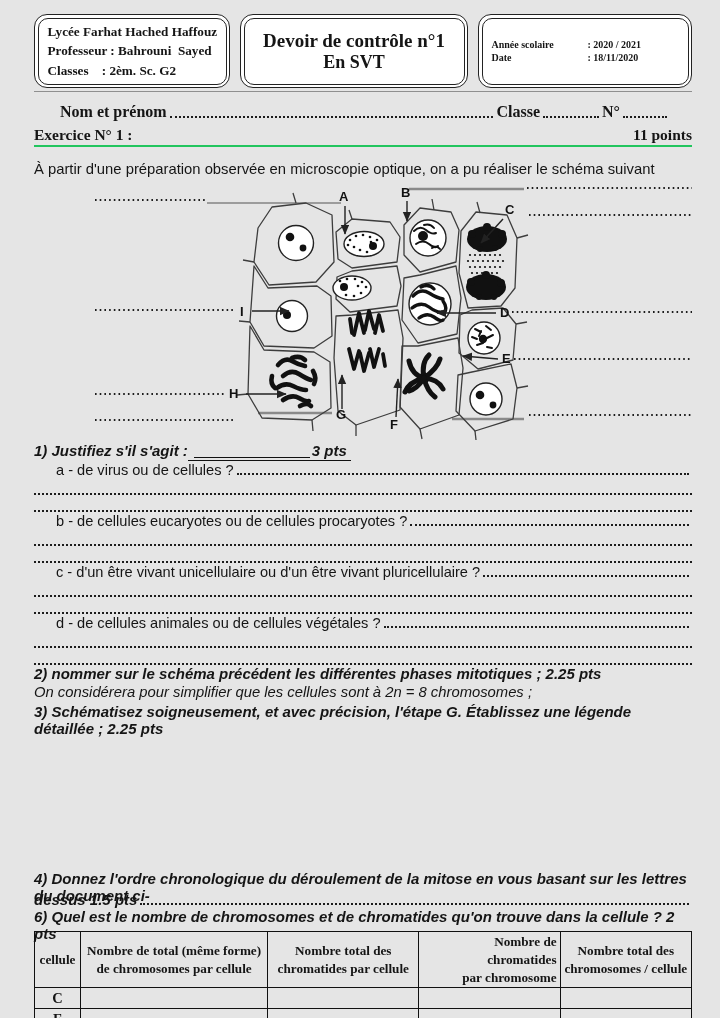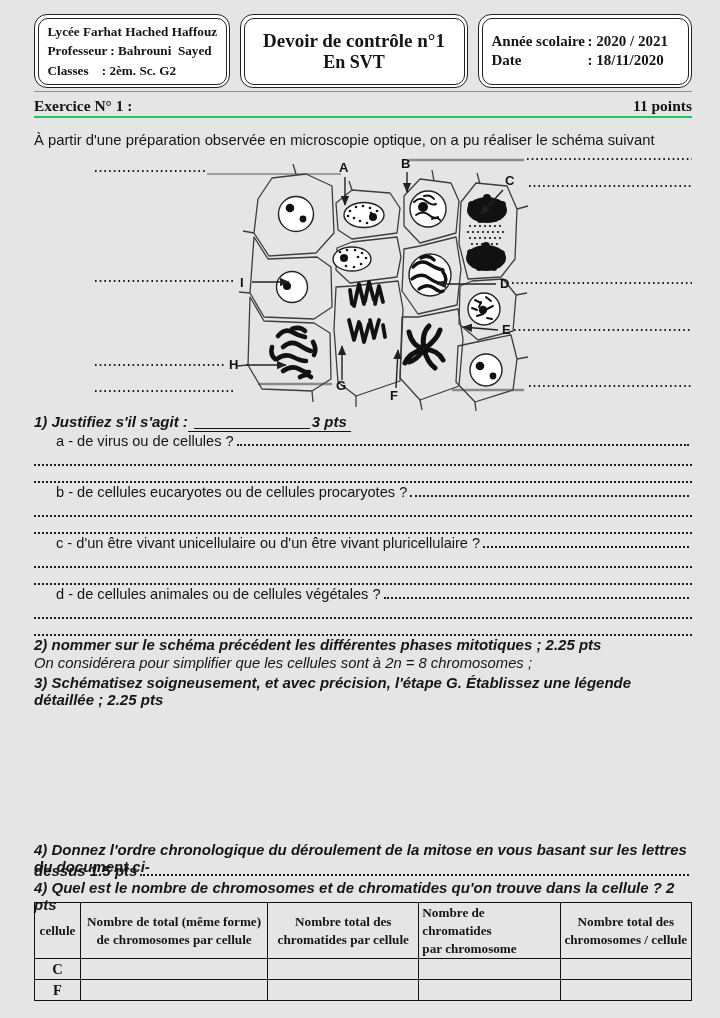--- a/index.html
+++ b/index.html
@@ -15,21 +15,21 @@
              display:flex; flex-direction:column; justify-content:center; }
   .hbox-left { width:196px; }
   .hbox-left .hbox-in div { font-family:"Liberation Serif", serif; font-size:13.2px; font-weight:600;
              white-space:pre; line-height:1.45; }
   .hbox-center { flex:1; }
   .hbox-center .hbox-in { align-items:center; }
   .t1 { font-family:Liberation Serif, serif; font-size:19px; font-weight:700; }
   .t2 { font-family:"Liberation Serif", serif; font-size:18px; font-weight:700; }
   .hbox-right { width:214px; }
   .meta-grid { display:grid; grid-template-columns:96px 1fr; row-gap:2px;
-               font-family:"Liberation Serif", serif; font-size:15px; font-weight:600; }
+               font-family:"Liberation Serif", serif; font-size:10px; font-weight:600; }
   .hdr-rule { border-bottom:1.8px solid #8f8f8f; margin-top:3px; }
   
   .name-row { display:flex; align-items:flex-end; margin:8px 22px 0 26px; height:21px;
               font-family:"Liberation Serif", serif; font-size:16px; font-weight:700; }
   .lead { border-bottom:2px dotted #1c1c1c; margin:0 3px 3px 3px; }
   .grow { flex:1; }
   .w56 { width:56px; } .w44 { width:44px; }
   
   .exo-row { display:flex; justify-content:space-between; align-items:flex-end;
              border-bottom:2px solid #22c55e; margin-top:5px; padding-bottom:1px;
@@ -63,21 +63,21 @@
   .spacer { height:148px; }
   .q4wrap { font-size:15px; font-weight:700; font-style:italic; }
   .q4l1 { height:19px; }
   .q4l2 { display:flex; align-items:flex-end; height:19px; }
   
   table { width:100%; border-collapse:collapse; margin-top:4px;
           font-family:"Liberation Serif", serif; }
   th, td { border:1.6px solid #111; }
   th { font-size:13.2px; font-weight:700; text-align:center; white-space:pre-line;
        line-height:1.35; padding:1px 3px; }
-  th.alignl { text-align:left; }
+  th.alignl { text-align:right; }
   col.c1 { width:7%; } col.c2 { width:28.5%; } col.c3 { width:23%; }
   col.c4 { width:21.5%; } col.c5 { width:20%; }
   td { height:21px; font-size:14.5px; font-weight:700; text-align:center; }
 </style>
 </head>
 <body>
 
 <div class="page">
 
   <div class="hdr-row">
@@ -100,20 +100,28 @@
           <span>Année scolaire</span>
           <span>: 2020 / 2021</span>
           <span>Date</span>
           <span>: 18/11/2020</span>
         </div>
       </div>
     </div>
   </div>
   <div class="hdr-rule"></div>
 
+  <div class="name-row">
+    <span>Nom et prénom</span>
+    <span class="lead grow"></span>
+    <span>Classe</span>
+    <span class="lead w56"></span>
+    <span>N°</span>
+    <span class="lead w44"></span>
+  </div>
 
   <div class="exo-row">
     <span>Exercice N° 1 :</span>
     <span>11 points</span>
   </div>
   <div class="intro">À partir d'une préparation observée en microscopie optique, on a pu réaliser le schéma suivant</div>
 
   <div class="figure">
     <svg width="720" height="262" viewBox="0 164 720 262">
       <defs>
@@ -382,21 +390,21 @@
   <div class="spacer"></div>
 
   <div class="q4wrap">
     <div class="q4l1">4) Donnez l'ordre chronologique du déroulement de la mitose en vous basant sur les lettres du document ci-</div>
     <div class="q4l2">
       <span>dessus 1.5 pts</span>
       <span class="lead grow"></span>
     </div>
   </div>
 
-  <div class="q">4) Quel est le nombre de chromosomes et de chromatides qu'on trouve dans la cellule ?  2 pts</div>
+  <div class="q">6) Quel est le nombre de chromosomes et de chromatides qu'on trouve dans la cellule ?  2 pts</div>
 
   <table>
     <colgroup>
         <col class="c1">
         <col class="c2">
         <col class="c3">
         <col class="c4">
         <col class="c5">
       </colgroup>
     <thead>

